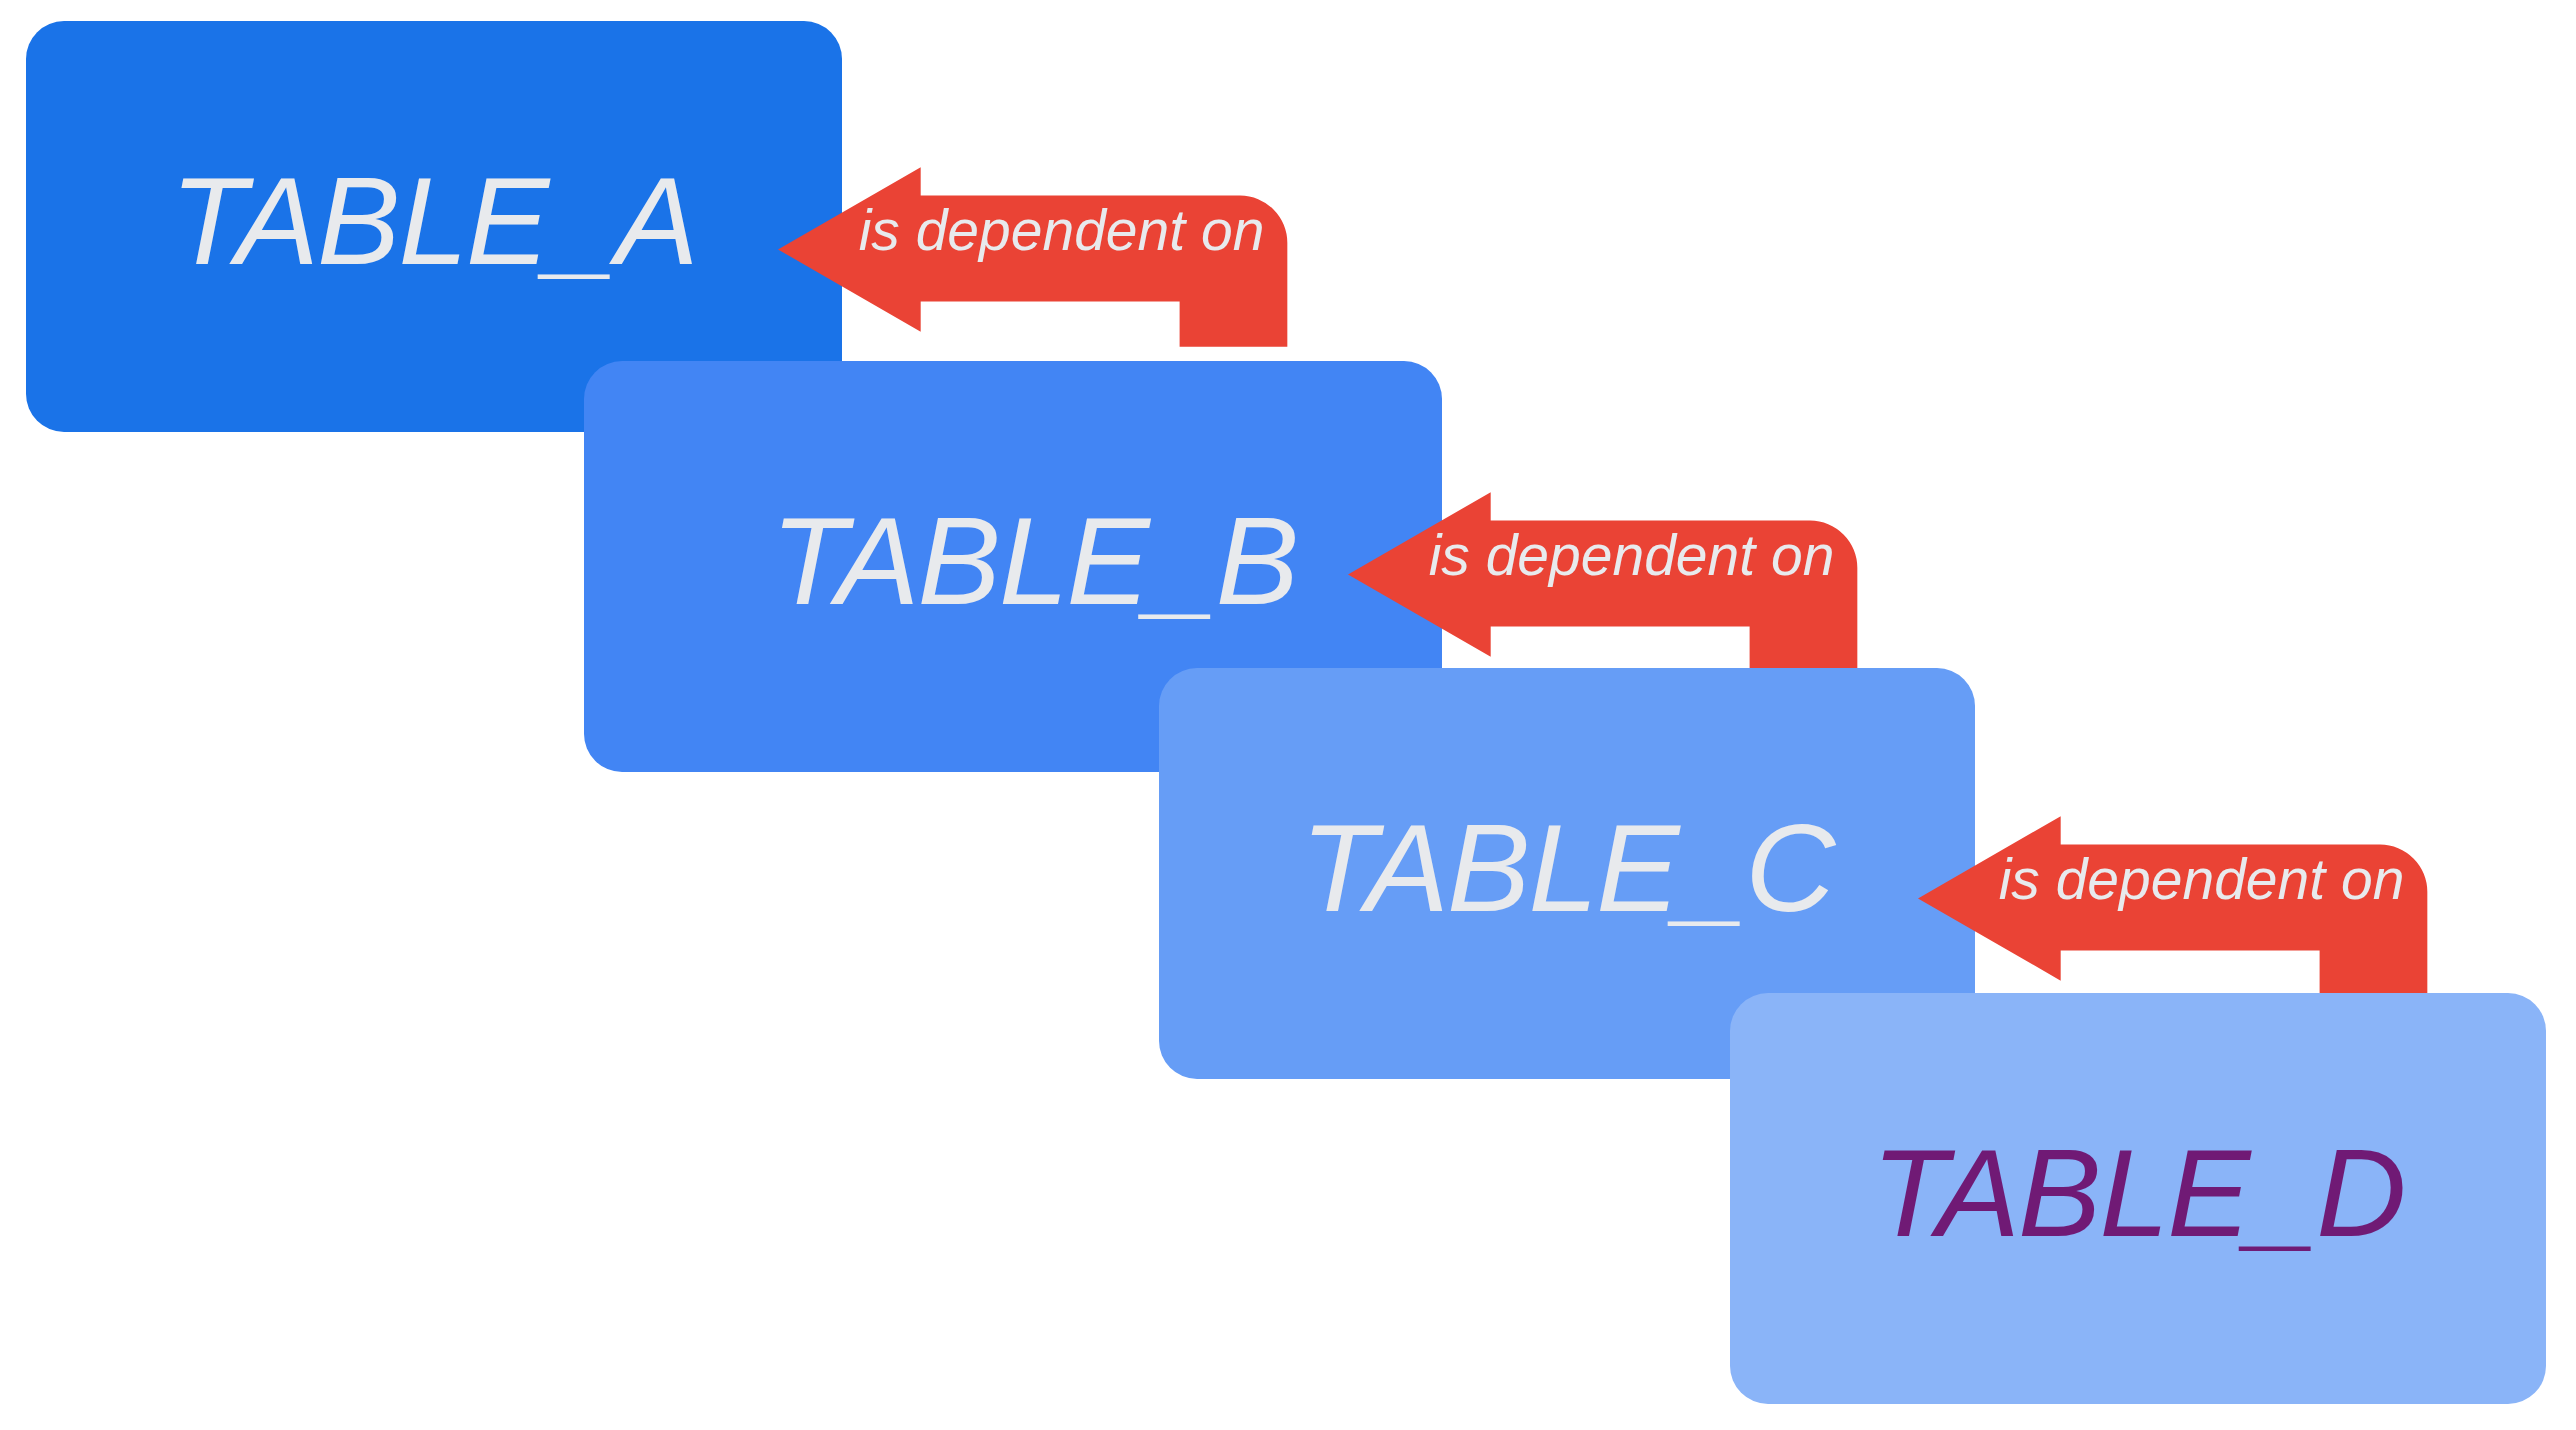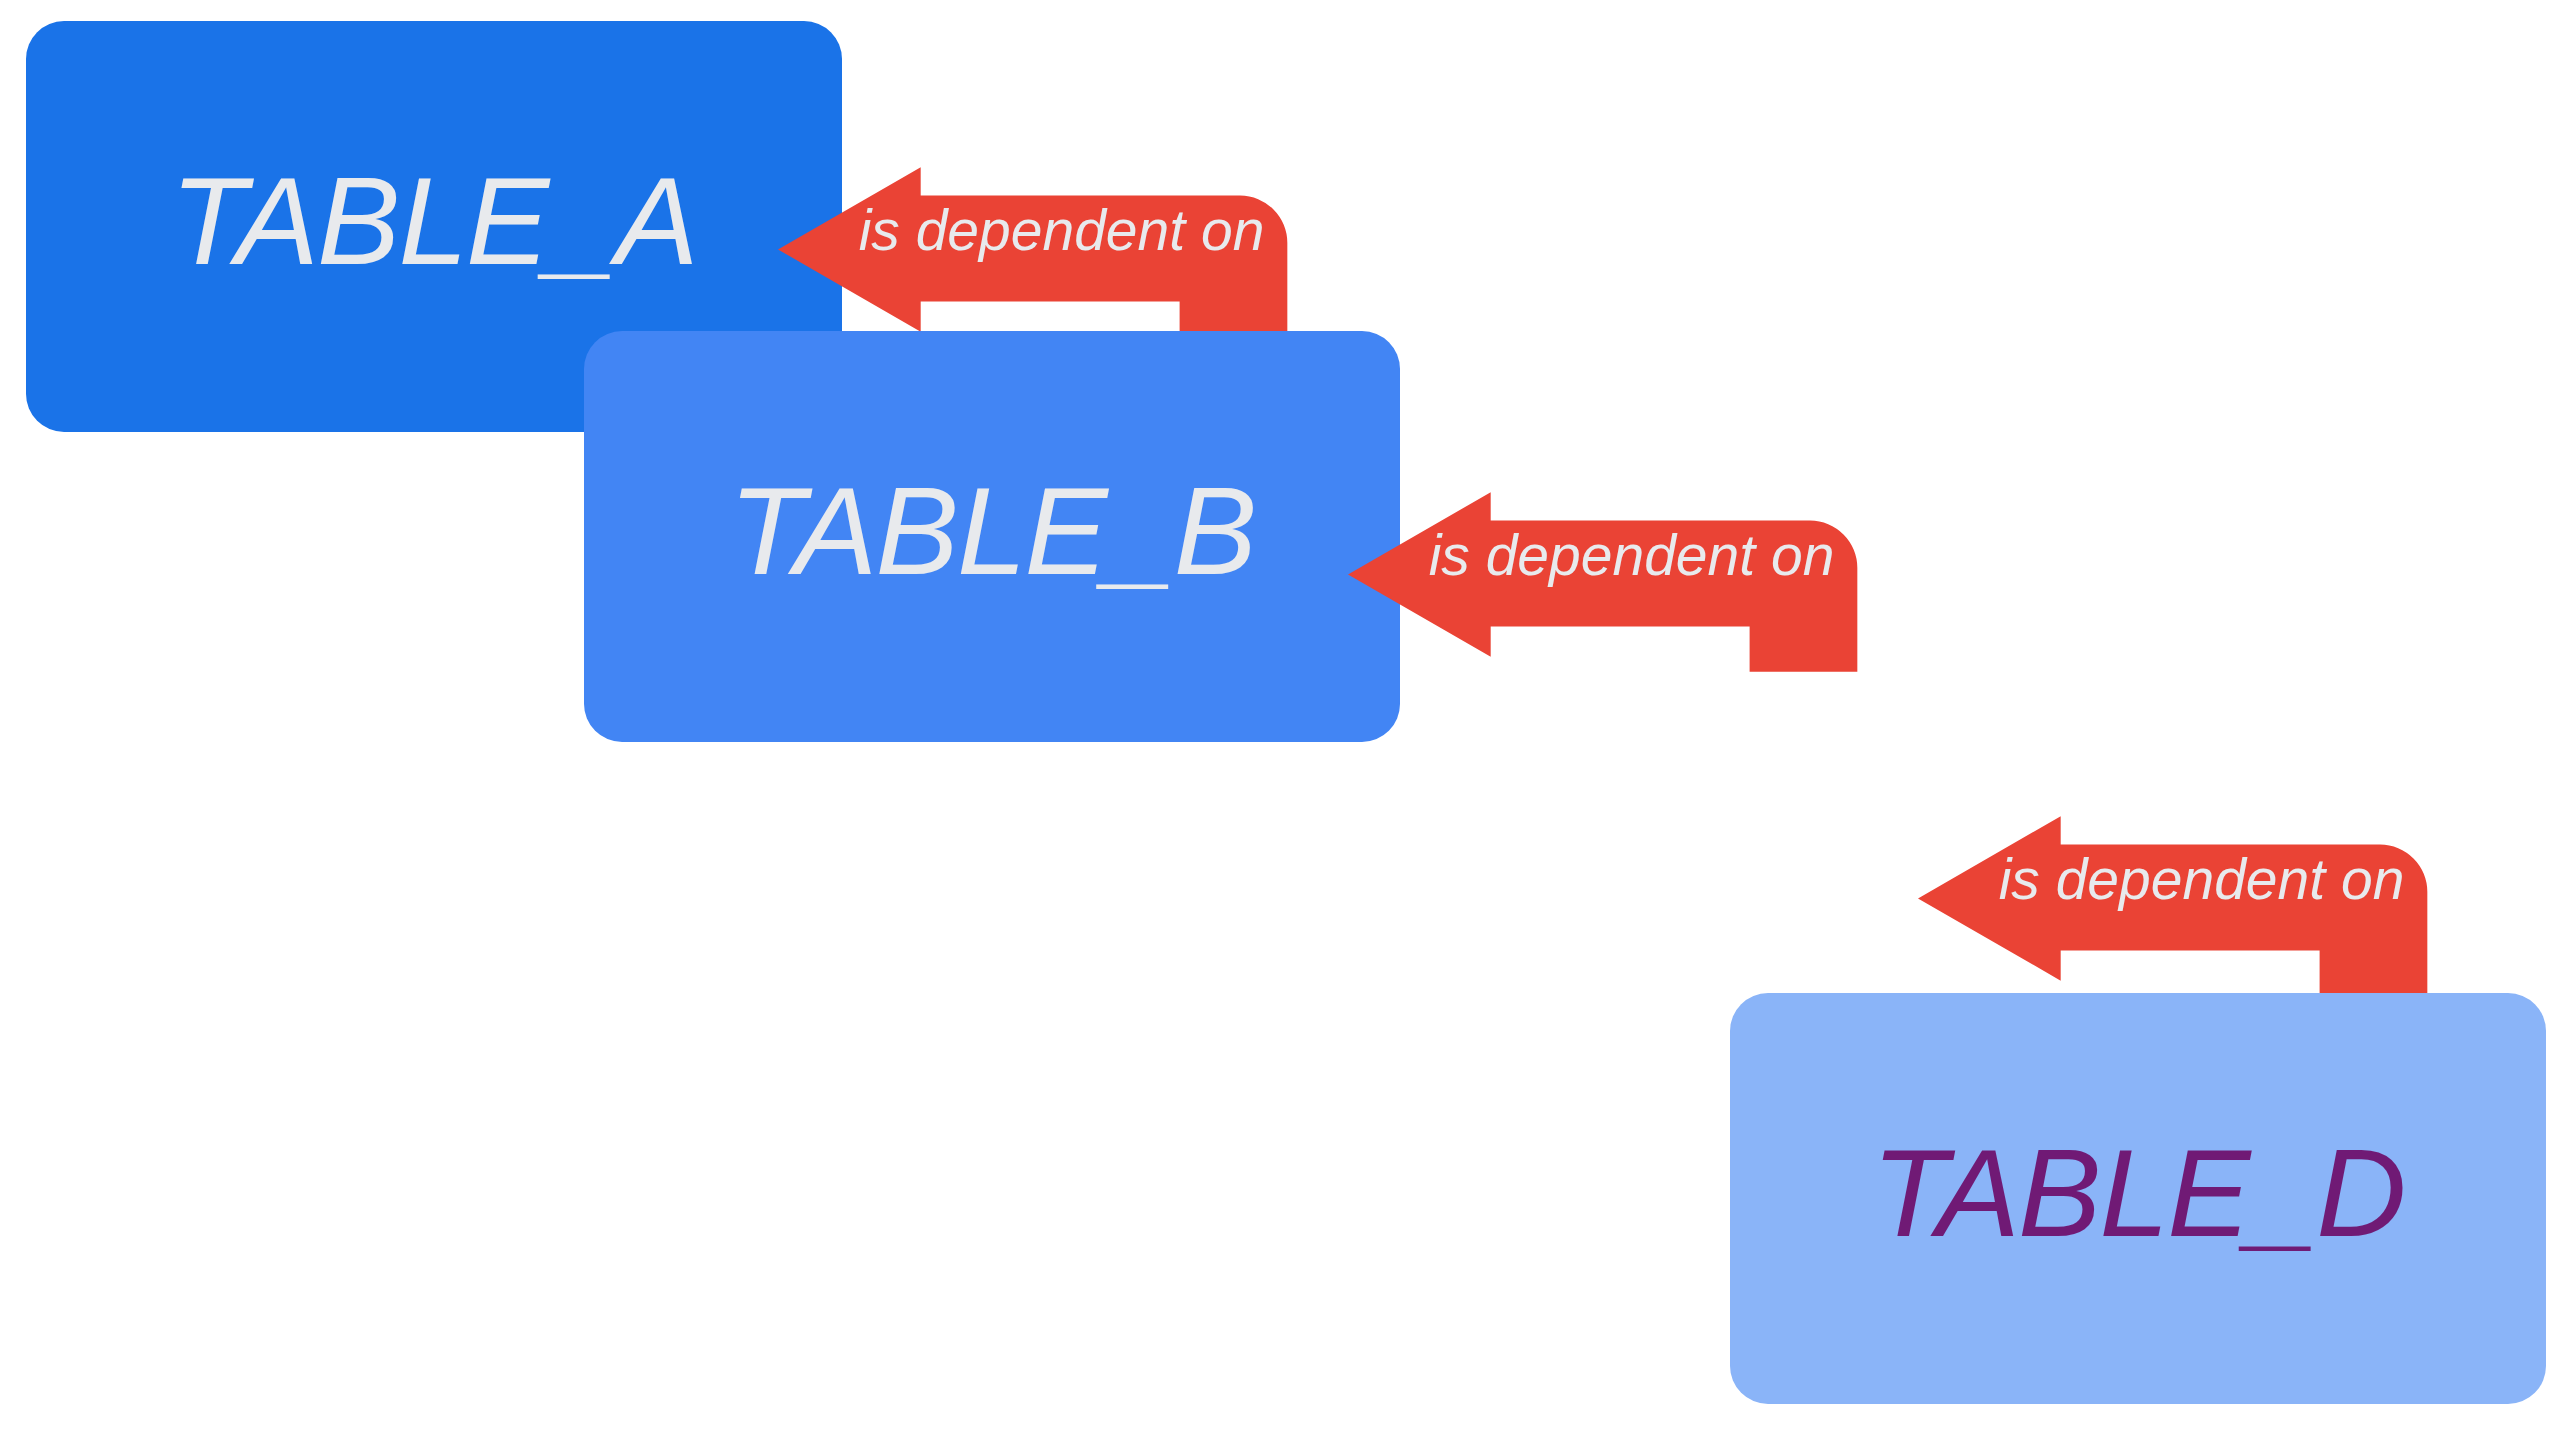--- a/index.html
+++ b/index.html
@@ -26,21 +26,21 @@
   }
   .table-node .node-label {
     font-size: 125px;
     font-weight: 300;
     letter-spacing: -1.9px;
     color: #e8eaed;
     line-height: 1;
     transform: translateY(-5.7px);
   }
   #node-a { left: 25.5px;   top: 21px;   z-index: 1; }
-  #node-b { left: 584px;  top: 331px;  z-index: 3; }
+  #node-b { left: 584px;  top: 361px;  z-index: 3; padding-left: 42px; }
   #node-c { left: 1159px; top: 668px;  z-index: 5; }
   #node-d { left: 1730px; top: 993px; z-index: 7; }
 
   .dep-arrow {
     position: absolute;
     width: 515px;
     height: 180px;
   }
   #arrow-1 { left: 778px;  top: 167px; z-index: 2; }
   #arrow-2 { left: 1348px; top: 492px; z-index: 4; }
@@ -88,20 +88,23 @@
     <span class="node-label" style="color: rgb(232, 234, 237);">TABLE_B</span>
   </div>
 
   <div id="arrow-2" class="dep-arrow">
     <svg viewBox="0 0 545 190">
       <path d="M 0 87 L 151 0 L 151 30 L 489 30 A 50 50 0 0 1 539 80 L 539 190 L 425 190 L 425 142 L 151 142 L 151 174 Z" fill="#ea4335"></path>
     </svg>
     <span class="arrow-label" style="color: rgb(232, 234, 237);">is dependent on</span>
   </div>
 
+  <div id="node-c" class="table-node" style="background: rgb(102, 157, 246);">
+    <span class="node-label" style="color: rgb(232, 234, 237);">TABLE_C</span>
+  </div>
 
   <div id="arrow-3" class="dep-arrow">
     <svg viewBox="0 0 545 190">
       <path d="M 0 87 L 151 0 L 151 30 L 489 30 A 50 50 0 0 1 539 80 L 539 190 L 425 190 L 425 142 L 151 142 L 151 174 Z" fill="#ea4335"></path>
     </svg>
     <span class="arrow-label" style="color: rgb(232, 234, 237);">is dependent on</span>
   </div>
 
   <div id="node-d" class="table-node" style="background: rgb(138, 180, 248);">
     <span class="node-label" style="color: #701a75;">TABLE_D</span>

